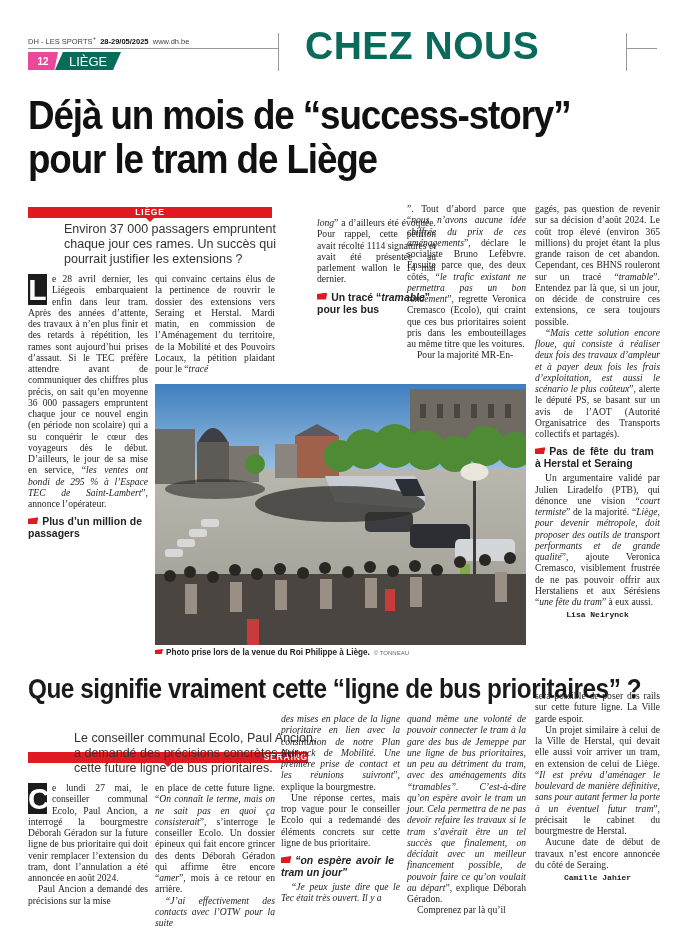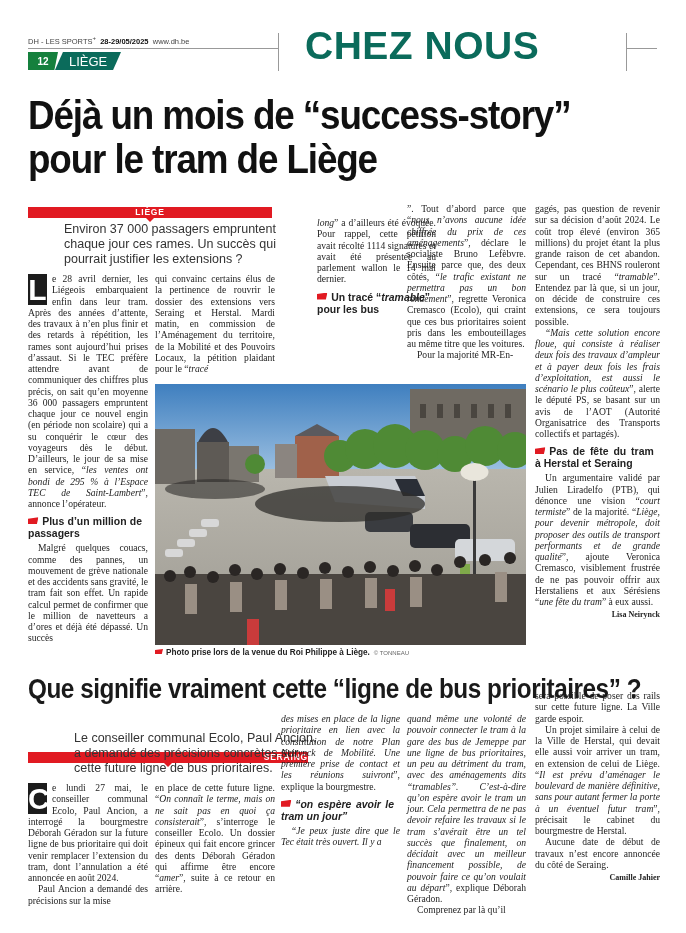--- a/index.html
+++ b/index.html
@@ -6,21 +6,21 @@
   html, body { width: 686px; height: 933px; background: #ffffff; overflow: hidden; }
   body { position: relative; font-family: "Liberation Serif", serif; color: #1a1a1a; }
 
   
   .masthead-line { position: absolute; left: 28px; top: 35px; font-family: "Liberation Sans", sans-serif; font-size: 7.5px; color: #444; white-space: nowrap; }
   .masthead-line b { color: #111; font-weight: bold; }
   .masthead-line sup { font-size: 6px; }
   .masthead-rule { position: absolute; left: 28px; top: 48px; width: 250px; height: 1px; background: #999; }
   .masthead-vrule { position: absolute; left: 278px; top: 33px; width: 1px; height: 38px; background: #999; }
   .page-tag { position: absolute; left: 28px; top: 52px; height: 18px; display: flex; font-family: "Liberation Sans", sans-serif; }
-  .page-num { background: #15803d; color: #fff; font-size: 10px; font-weight: bold; width: 30px; display: flex; align-items: center; justify-content: center; clip-path: polygon(0 0, 100% 0, 88% 100%, 0 100%); }
+  .page-num { background: #ec4899; color: #fff; font-size: 10px; font-weight: bold; width: 30px; display: flex; align-items: center; justify-content: center; clip-path: polygon(0 0, 100% 0, 88% 100%, 0 100%); }
   .page-section { background: #0b6b5b; color: #fff; font-size: 13px; width: 66px; margin-left: -3px; display: flex; align-items: center; padding-left: 14px; clip-path: polygon(12% 0, 100% 0, 88% 100%, 0 100%); }
   .section-title { position: absolute; left: 305px; top: 24px; font-family: "Liberation Sans", sans-serif; font-weight: 900; font-size: 39px; color: #0b6b5b; letter-spacing: 0.5px; }
   .right-rule-v { position: absolute; left: 626px; top: 33px; width: 1px; height: 38px; background: #999; }
   .right-rule-h { position: absolute; left: 627px; top: 48px; width: 30px; height: 1px; background: #999; }
 
   
   .headline { position: absolute; left: 28px; top: 93px; width: 640px; font-family: "Liberation Sans", sans-serif; font-weight: bold; font-size: 40px; line-height: 44px; color: #111; letter-spacing: -1.2px; transform: scaleX(0.92); transform-origin: left top; }
 
   
   .kicker { position: absolute; height: 11px; background: #e11a22; color: #fff; font-family: "Liberation Sans", sans-serif; font-weight: bold; font-size: 8.5px; letter-spacing: 0.8px; text-align: center; line-height: 11px; }
@@ -28,21 +28,21 @@
   .lede { position: absolute; font-family: "Liberation Sans", sans-serif; font-size: 12.5px; line-height: 15px; color: #333; margin-left: 36px; }
 
   
   .col { position: absolute; font-size: 9.6px; line-height: 11.25px; text-align: justify; hyphens: manual; color: #1d1d1d; }
   .col p { text-indent: 10px; }
   .col p.noindent { text-indent: 0; }
   .col em { font-style: italic; }
   .dropcap { float: left; width: 19px; height: 31px; background: #1c1c1c; color: #fff; font-family: "Liberation Sans", sans-serif; font-weight: bold; font-size: 30px; line-height: 31px; text-align: center; margin: 1px 5px 0 0; }
   .subhead { font-family: "Liberation Sans", sans-serif; font-weight: bold; font-size: 11px; line-height: 12px; color: #222; margin: 6px 0 3px 0; transform: scaleX(0.95); transform-origin: left; }
   .subhead .marker { display: inline-block; width: 11px; height: 7px; background: #e11a22; clip-path: polygon(0 20%, 100% 0, 85% 100%, 0 100%); margin-right: 4px; vertical-align: 1px; }
-  .byline { font-family: Liberation Serif, serif; font-weight: bold; font-size: 8px; text-align: right; margin-top: 2px; color: #222; }
+  .byline { font-family: Liberation Mono, monospace; font-weight: bold; font-size: 8px; text-align: center; margin-top: 2px; color: #222; }
 
   
   .photo { position: absolute; left: 155px; top: 384px; width: 371px; height: 261px; overflow: hidden; background: #8a8a86; }
   .caption { position: absolute; left: 155px; top: 648px; font-family: "Liberation Sans", sans-serif; font-weight: bold; font-size: 8.2px; color: #222; white-space: nowrap; }
   .caption .marker { display: inline-block; width: 8px; height: 5px; background: #e11a22; clip-path: polygon(0 20%, 100% 0, 85% 100%, 0 100%); margin-right: 3px; vertical-align: 1px; }
   .caption .credit { font-weight: normal; font-size: 6px; color: #666; margin-left: 4px; }
 
   
   .headline2 { position: absolute; left: 28px; top: 674px; font-family: "Liberation Sans", sans-serif; font-size: 27px; line-height: 30px; color: #1a1a1a; letter-spacing: -0.5px; transform: scaleX(0.9); transform-origin: left top; white-space: nowrap; }
 </style>
@@ -65,21 +65,20 @@
 <div class="right-rule-h"></div>
 
 <h1 class="headline">Déjà un mois de “success-story” pour le tram de Liège</h1>
 
 <div class="kicker" style="left:28px; top:207px; width:244px;">LIÈGE</div>
 <div class="lede" style="left:28px; top:222px; width:246px;">Environ 37 000 passagers empruntent chaque jour ces rames. Un succès qui pourrait justifier les extensions ?</div>
 
 <div class="col" style="left:28px; top:273px; width:120px;">
   <p class="noindent"><span class="dropcap">L</span><span>e 28 avril dernier, les Liégeois embarquaient enfin dans leur tram. Après des années d’attente, des travaux à n’en plus finir et des retards à répétition, les rames sont aujourd’hui prises d’assaut. Si le TEC préfère attendre avant de communiquer des chiffres plus précis, on sait qu’en moyenne 36 000 passagers empruntent chaque jour ce nouvel engin (en période non scolaire) qui a su conquérir le cœur des voyageurs dès le début. D’ailleurs, le jour de sa mise en service, “</span><em>les ventes ont bondi de 295 % à l’Espace TEC de Saint-Lambert</em><span>”, annonce l’opérateur.</span></p>
   <div class="subhead"><span class="marker"></span><span>Plus d’un million de passagers</span></div>
-  <p>Malgré quelques couacs, comme des pannes, un mouvement de grève nationale et des accidents sans gravité, le tram fait son effet. Un rapide calcul permet de confirmer que le million de navetteurs a d’ores et déjà été dépassé. Un succès</p>
 </div>
 
 <div class="col" style="left:155px; top:273px; width:120px;">
   <p class="noindent"><span>qui convainc certains élus de la pertinence de rouvrir le dossier des extensions vers Seraing et Herstal. Mardi matin, en commission de l’Aménagement du territoire, de la Mobilité et des Pouvoirs Locaux, la pétition plaidant pour le “</span><em>tracé</em></p>
 </div>
 
 <div class="col" style="left:281px; top:217px; width:119px;margin-left:36px;">
   <p class="noindent"><em>long</em><span>” a d’ailleurs été évoquée. Pour rappel, cette pétition avait récolté 1114 signatures et avait été présentée au parlement wallon le 14 mai dernier.</span></p>
   <div class="subhead"><span class="marker"></span><span>Un tracé “</span><em>tramable</em><span>” pour les bus</span></div>
 </div>
@@ -207,25 +206,27 @@
 
 <div class="kicker" style="left:28px; top:752px; width:280px;text-align:right;">SERAING</div>
 <div class="lede" style="left:38px; top:731px; width:246px;">Le conseiller communal Ecolo, Paul Ancion, a demandé des précisions concrètes sur cette future ligne de bus prioritaires.</div>
 
 <div class="col" style="left:28px; top:782px; width:120px;">
   <p class="noindent"><span class="dropcap">C</span><span>e lundi 27 mai, le conseiller communal Ecolo, Paul Ancion, a interrogé la bourgmestre Déborah Géradon sur la future ligne de bus prioritaire qui doit venir remplacer l’extension du tram, dont l’annulation a été annoncée en août 2024.</span></p>
   <p>Paul Ancion a demandé des précisions sur la mise</p>
 </div>
 
 <div class="col" style="left:155px; top:782px; width:120px;">
-  <p class="noindent"><span>en place de cette future ligne. “</span><em>On connaît le terme, mais on ne sait pas en quoi ça consisterait</em><span>”, s’interroge le conseiller Ecolo. Un dossier épineux qui fait encore grincer des dents Déborah Géradon qui affirme être encore “</span><em>amer</em><span>”, suite à ce retour en arrière.</span></p>
+  <p class="noindent"><span>en place de cette future ligne. “</span><em>On connaît le terme, mais on ne sait pas en quoi ça consisterait</em><span>”, s’interroge le conseiller Ecolo. Un dossier épineux qui fait encore grincer des dents Déborah Géradon qui affirme être encore “</span><em>amer</em><span>”, mois à ce retour en arrière.</span></p>
+  <p><em>“J’ai effectivement des contacts avec l’OTW pour la suite</em></p>
 </div>
 
 <div class="col" style="left:281px; top:713px; width:119px;">
   <p class="noindent"><em>des mises en place de la ligne prioritaire en lien avec la constitution de notre Plan Neirynck de Mobilité. Une première prise de contact et les réunions suivront</em><span>”, explique la bourgmestre.</span></p>
+  <p>Une réponse certes, mais trop vague pour le conseiller Ecolo qui a redemandé des éléments concrets sur cette ligne de bus prioritaire.</p>
   <div class="subhead" style="font-style: italic;"><span class="marker"></span><span>“on espère avoir le tram un jour”</span></div>
   <p><em>“Je peux juste dire que le Tec était très ouvert. Il y a</em></p>
 </div>
 
 <div class="col" style="left:407px; top:713px; width:119px;">
   <p class="noindent"><em>quand même une volonté de pouvoir connecter le tram à la gare des bus de Jemeppe par une ligne de bus prioritaires, un peu au détriment du tram, avec des aménagements dits “tramables”. C’est-à-dire qu’on espère avoir le tram un jour. Cela permettra de ne pas devoir refaire les travaux si le tram s’avérait être un tel succès que finalement, on décidait avec un meilleur financement possible, de pouvoir faire ce qu’on voulait au départ</em><span>”, explique Déborah Géradon.</span></p>
   <p>Comprenez par là qu’il</p>
 </div>
 
 <div class="col" style="left:535px; top:690px; width:125px;">

